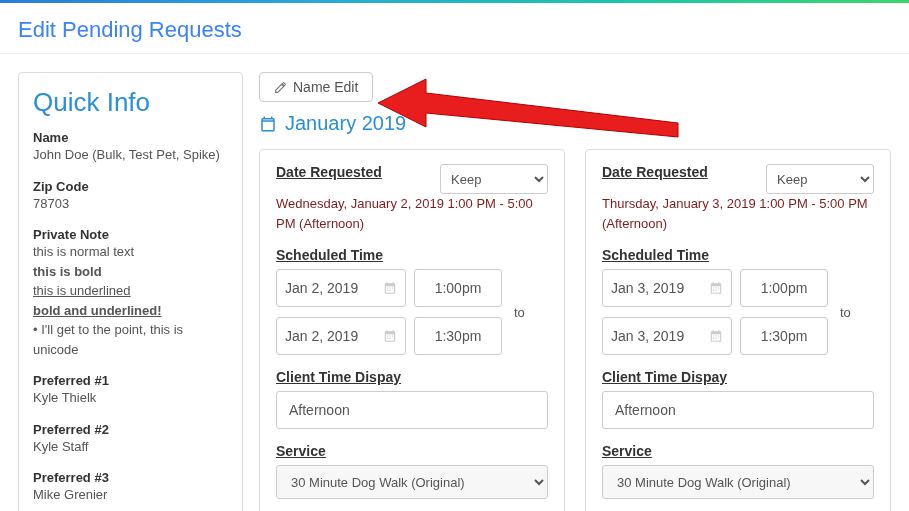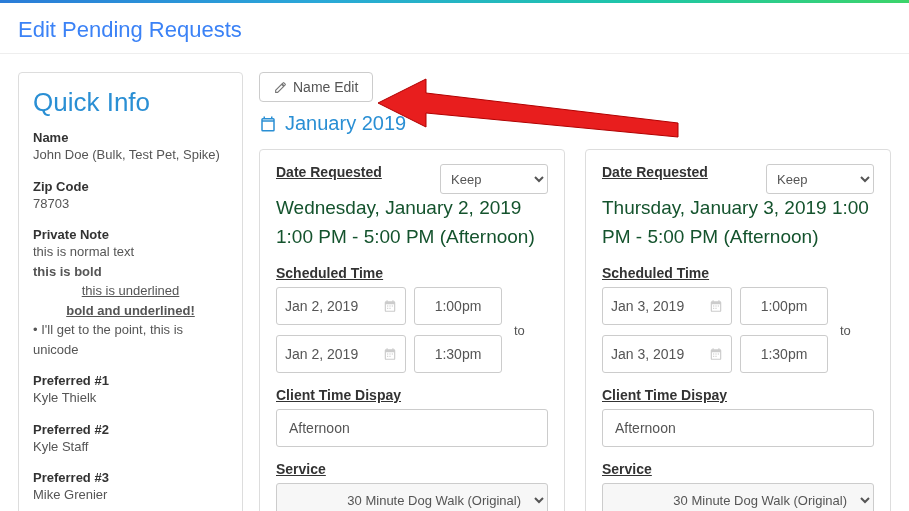--- a/index.html
+++ b/index.html
@@ -6,43 +6,43 @@
   body { font-family: "Helvetica Neue", Helvetica, Arial, sans-serif; font-size: 14px; color: #555; background: #fff; }
   .topbar { height: 3px; background: linear-gradient(90deg, #2a7cd8 0%, #2aa8d8 35%, #1ec6a8 70%, #3cd46a 100%); }
   .page-title { padding: 14px 18px 10px; font-size: 22px; color: #3b82f6; font-weight: 400; }
   .hr { border: none; border-top: 1px solid #eee; margin: 0 0 18px 0; }
   .container { display: flex; gap: 16px; padding: 0 18px 18px; }
   .sidebar { width: 225px; flex-shrink: 0; border: 1px solid #ddd; border-radius: 4px; padding: 14px 14px 6px; }
   .sidebar h2 { color: #2a8fd4; font-weight: 400; font-size: 26px; margin-bottom: 12px; }
   .sidebar .block { margin-bottom: 14px; }
   .sidebar .label { font-weight: 700; color: #333; font-size: 13px; }
   .sidebar .value { color: #555; font-size: 13px; line-height: 1.5; }
-  .sidebar .under { text-decoration: underline; text-align: center; }
+  .sidebar .under { text-decoration: underline; }
   .sidebar .bold { font-weight: 700; }
   .main { flex: 1; }
   .main-header { display:flex; align-items:center; gap:10px; margin-bottom:10px; }
   .btn { display: inline-flex; align-items: center; gap: 6px; background: #fff; border: 1px solid #ccc; border-radius: 4px; padding: 6px 14px; font-size: 14px; color: #555; cursor: pointer; }
   .month-header { display: flex; align-items: center; gap: 8px; color: #2a8fd4; font-size: 20px; margin: 6px 0 14px; }
   .cards { display: flex; gap: 20px; }
   .card { flex: 1; border: 1px solid #ddd; border-radius: 4px; padding: 14px 16px 10px; min-width: 0; }
   .card .row1 { display: flex; justify-content: space-between; align-items: flex-start; gap: 10px; }
   .section-label { font-weight: 700; text-decoration: underline; color: #333; font-size: 14px; margin-bottom: 6px; display:block;}
   .select { border: 1px solid #ccc; border-radius: 3px; background: #fff; height: 30px; font-size: 13px; color: #555; padding: 0 6px; cursor:pointer; }
   .keep { width: 108px; }
-  .date-text { color: #14532d; font-size: 19px; line-height: 1.5; margin-bottom: 14px; }
+  .date-text { color: #7f1d1d; font-size: 13px; line-height: 1.5; margin-bottom: 14px; }
   .time-grid { display:flex; align-items:center; gap:10px; flex-wrap:wrap; margin-bottom:14px;}
   .time-col { display:flex; flex-direction:column; gap:10px; }
   .time-row { display:flex; gap:8px; align-items:center; }
   .date-input { display:flex; align-items:center; border:1px solid #ccc; border-radius:3px; height:38px; padding:0 8px; width:130px; background:#fff;}
   .date-input input { border:none; outline:none; width:80px; font-size:14px; color:#555; }
   .date-input .cal { color:#aaa; margin-left:auto; }
   .time-input { border:1px solid #ccc; border-radius:3px; height:38px; width:88px; padding:0 10px; font-size:14px; color:#555; outline:none; text-align:center; }
   .to { color:#555; font-size:13px; padding:0 2px; }
   .text-input { width:100%; border:1px solid #ccc; border-radius:3px; height:38px; padding:16px 12px; font-size:14px; color:#555; outline:none; margin-bottom:14px;}
-  .service-select { width:100%; height:34px; border:1px solid #ccc; border-radius:3px; background:#f7f7f7; color:#555; font-size:13px; padding:0 10px; cursor:pointer; margin-bottom:8px;text-align:right;}
+  .service-select { width:100%; height:34px; border:1px solid #ccc; border-radius:3px; background:#f7f7f7; color:#555; font-size:13px; padding:0 10px; cursor:pointer; margin-bottom:8px;}
   .addon { display:inline-flex; align-items:center; gap:6px; color:#666; font-size:13px; cursor:pointer; padding:4px 8px; }
   svg { display:block; }
   .arrow-wrap { position:absolute; left:378px; top:72px; pointer-events:none; }
 </style>
 </head>
 <body>
 
 <div class="topbar"></div>
 
 <div style="position:relative;">

